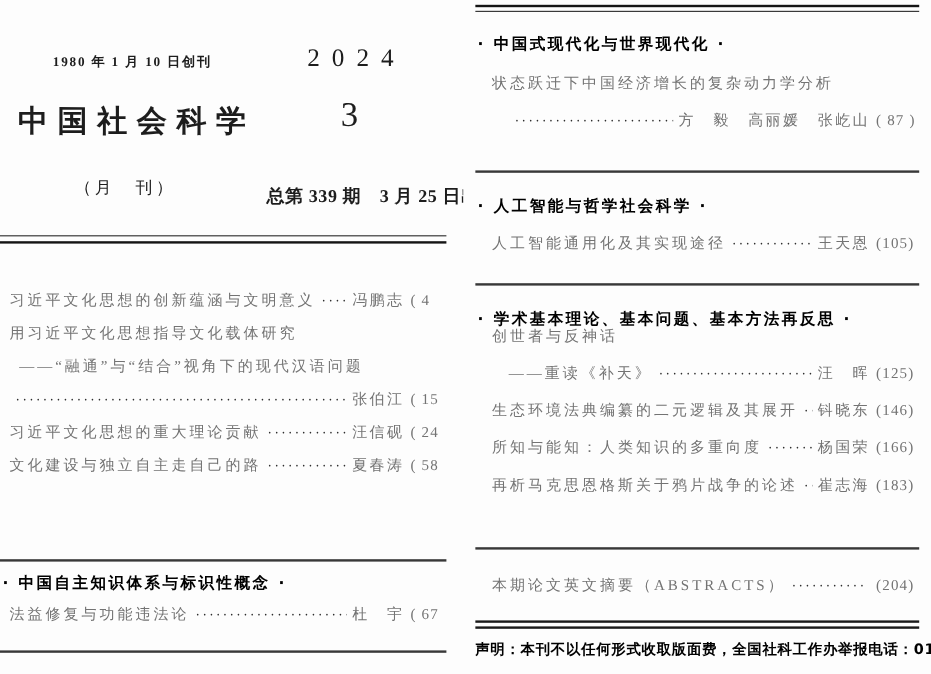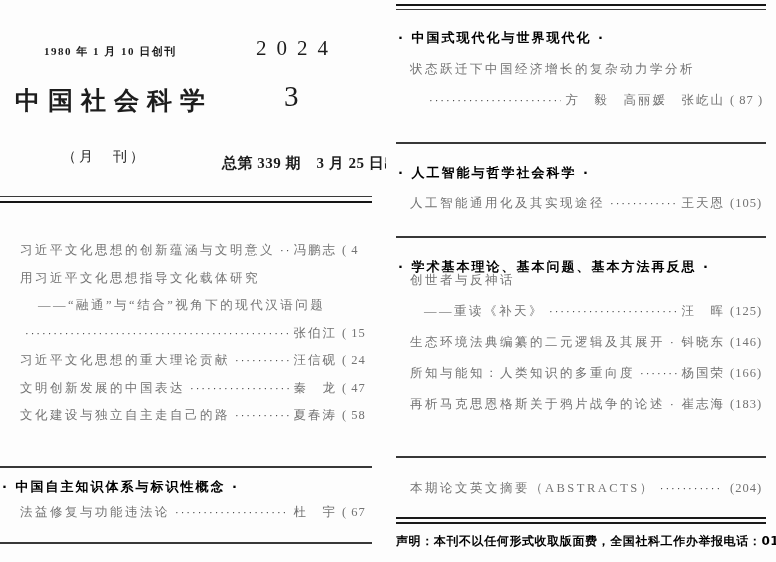--- a/index.html
+++ b/index.html
@@ -26,30 +26,30 @@
   .rule-single{height:0;border-top:2px solid #383838;}
   .rule-double{height:3px;border-top:2px solid #1a1a1a;border-bottom:2px solid #1a1a1a;}
 
   
   .sec-h{position:absolute;font-family:"DejaVu Sans","Liberation Sans",sans-serif;font-weight:bold;
          font-size:13px;letter-spacing:2px;color:#000;white-space:nowrap;line-height:20px;}
 
   
   .toc{position:absolute;}
   .toc-row{display:flex;align-items:baseline;white-space:nowrap;font-size:12.5px;letter-spacing:2.5px;color:#737373;}
-  .lp .toc-row{height:27.5px;line-height:27.5px;padding-left:20px;}
+  .lp .toc-row{height:27.5px;line-height:27.5px;padding-left:8px;}
   .rp .toc-row{height:31px;line-height:31px;padding-left:14px;}
   .toc-row .t{flex:0 0 auto;}
   .toc-row .leader{flex:1 1 auto;min-width:0;overflow:hidden;margin:0 5px;}
   .toc-row .leader::before{content:"····································································································································";
       font-size:11px;letter-spacing:2px;color:#2e2e2e;}
   .toc-row.no-dots .leader{visibility:hidden;}
   .toc-row .author{flex:0 0 auto;letter-spacing:2px;}
   .toc-row .pg{flex:0 0 auto;margin-left:5px;min-width:40px;letter-spacing:1px;}
-  .lp .toc-row.ind-2{padding-left:38px;}
+  .lp .toc-row.ind-2{padding-left:16px;}
   .rp .toc-row.ind-1{padding-left:28px;}
 
   .lp .toc{width:382px;}
   .rp .toc{width:374px;}
 
   
   .lp .rule-top{top:196px;}
   .lp .s1h{left:8px;top:214px;}
   .lp .s1list{top:237px;}
   .lp .rule-mid{top:466px;}
@@ -113,26 +113,20 @@
         <span class="author">张伯江</span>
         <span class="pg">( 15</span>
       </div>
       <div class="toc-row">
         <span class="t">习近平文化思想的重大理论贡献</span>
         <span class="leader"></span>
         <span class="author">汪信砚</span>
         <span class="pg">( 24</span>
       </div>
       <div class="toc-row">
-        <span class="t">文明创新发展的中国表达</span>
-        <span class="leader"></span>
-        <span class="author">秦　龙</span>
-        <span class="pg">( 47</span>
-      </div>
-      <div class="toc-row">
         <span class="t">文化建设与独立自主走自己的路</span>
         <span class="leader"></span>
         <span class="author">夏春涛</span>
         <span class="pg">( 58</span>
       </div>
     </div>
 
   <div class="rule rule-single rule-mid"></div>
 
   <div class="sec-h s2h">· 中国自主知识体系与标识性概念 ·</div>

